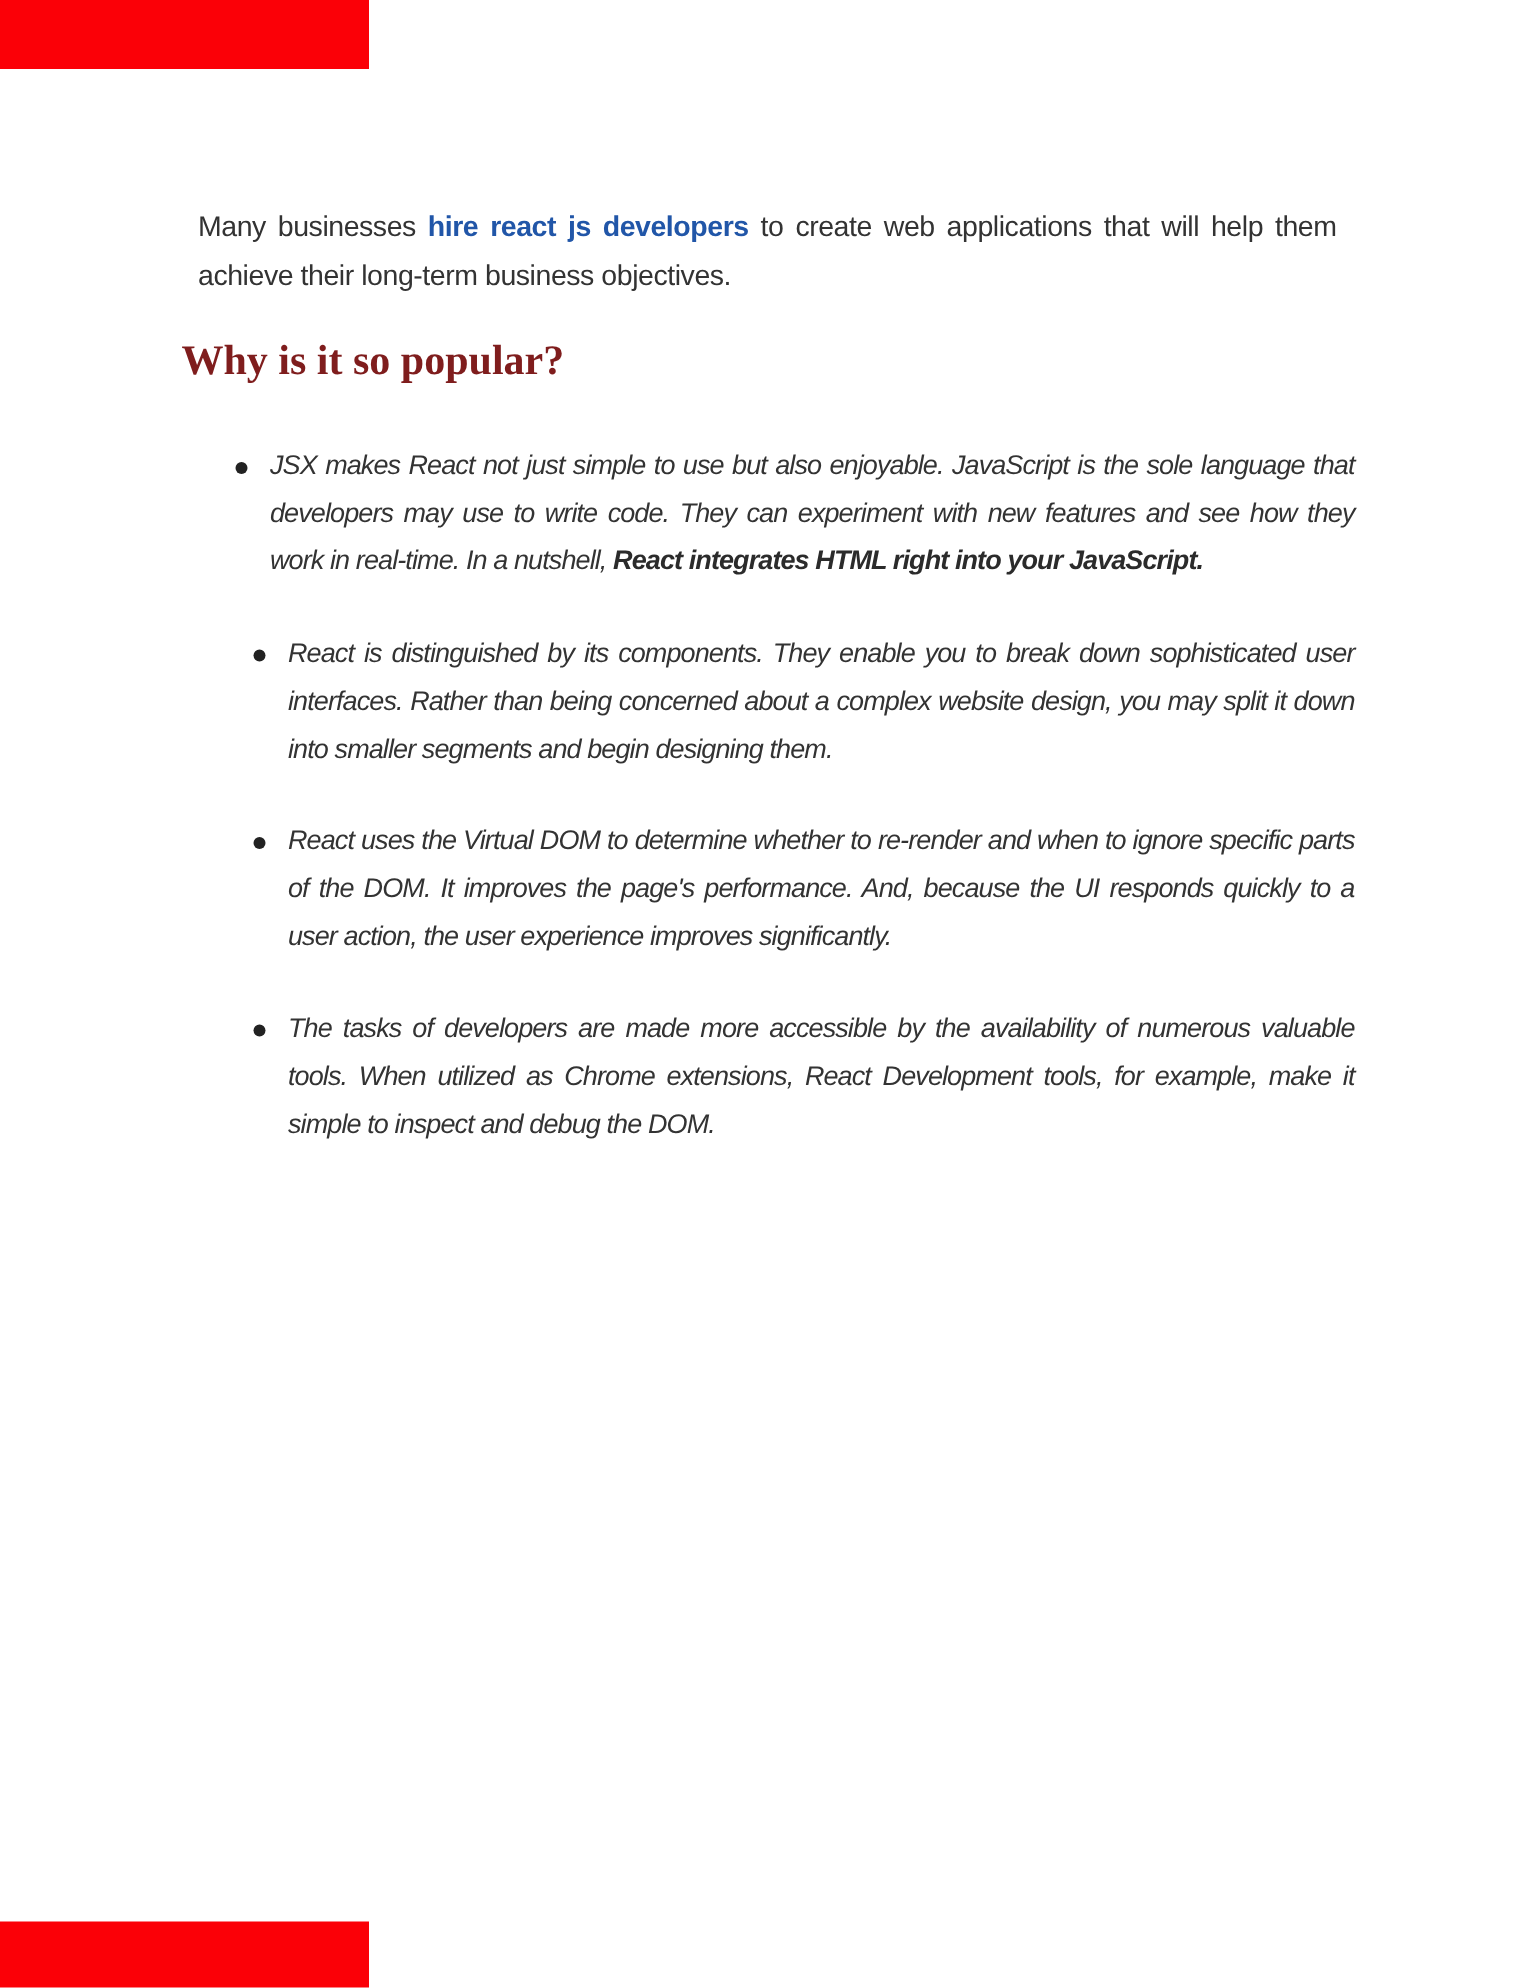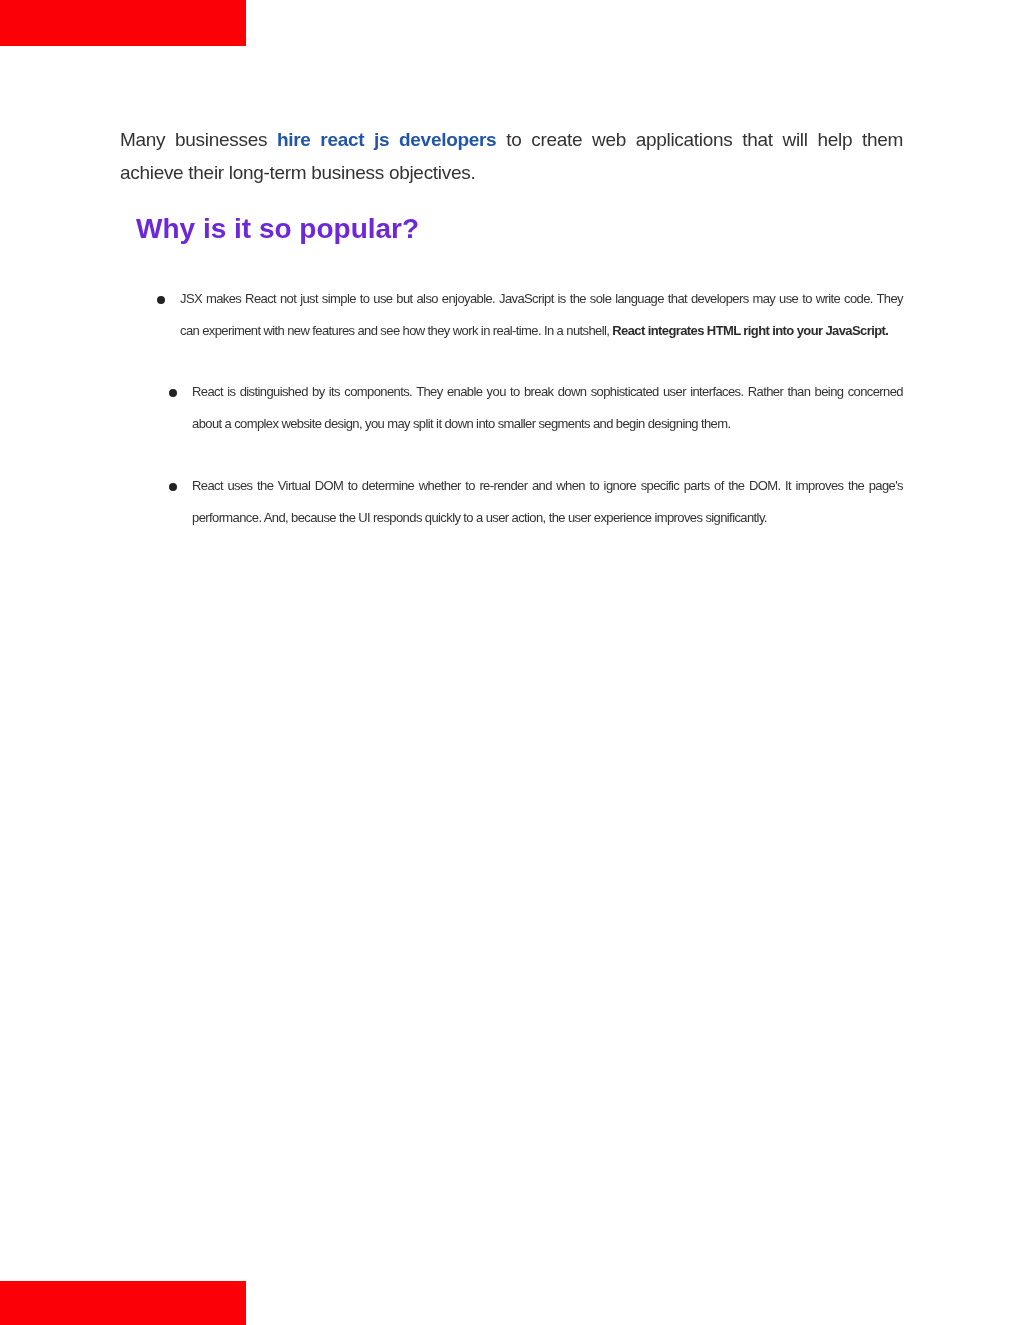--- a/index.html
+++ b/index.html
@@ -25,53 +25,55 @@
   .redaction.bottom { top: 1281px; height: 44px; }
 
   .content {
     position: absolute;
     left: 120px;
     top: 123px;
     width: 783px;
     color: #333333;
   }
   .intro {
-    margin: 0;
+    margin: 12px;
     font-size: 19px;
     line-height: 33px;
     letter-spacing: -0.3px;
     text-align: justify;
     color: #333333;
   }
   .intro a {
     color: #2156a8;
     font-weight: bold;
     text-decoration: none;
     cursor: pointer;
   }
   h2.heading {
-    margin: 22px 0 0 16px;
+    margin: 22px 0 0 1px;
     font-size: 28px;
     line-height: 36px;
     font-weight: bold;
-    color: #6d28d9;
+    color: #7f1d1d;
     letter-spacing: 0;
+    font-family: Liberation Serif, serif;
   }
   ul.benefits {
     list-style: none;
     margin: 36px 0 0 0;
     padding: 0 0 0 60px;
   }
   ul.benefits li {
     position: relative;
-    font-size: 13px;
+    font-size: 18px;
     line-height: 31.7px;
     letter-spacing: -0.6px;
     text-align: justify;
     color: #333333;
+    font-style: italic;
   }
   ul.benefits li + li {
     margin-top: 30px;
     margin-left: 12px;
   }
   ul.benefits li .bullet-dot {
     position: absolute;
     left: -23px;
     top: 13px;
     width: 8px;
@@ -92,17 +94,18 @@
 <div class="content">
 
   <p class="intro"><span>Many businesses </span><a href="#">hire react js developers</a><span> to create web applications that will help them achieve their long-term business objectives.</span></p>
 
   <h2 class="heading">Why is it so popular?</h2>
 
   <ul class="benefits">
     <li><span class="bullet-dot"></span><span>JSX makes React not just simple to use but also enjoyable. JavaScript is the sole language that developers may use to write code. They can experiment with new features and see how they work in real-time. In a nutshell, </span><b>React integrates HTML right into your JavaScript.</b></li>
     <li><span class="bullet-dot"></span><span>React is distinguished by its components. They enable you to break down sophisticated user interfaces. Rather than being concerned about a complex website design, you may split it down into smaller segments and begin designing them.</span><b></b></li>
     <li><span class="bullet-dot"></span><span>React uses the Virtual DOM to determine whether to re-render and when to ignore specific parts of the DOM. It improves the page's performance. And, because the UI responds quickly to a user action, the user experience improves significantly.</span><b></b></li>
+    <li><span class="bullet-dot"></span><span>The tasks of developers are made more accessible by the availability of numerous valuable tools. When utilized as Chrome extensions, React Development tools, for example, make it simple to inspect and debug the DOM.</span><b></b></li>
   </ul>
 
 </div>
 
 <div class="redaction bottom"></div>
 
 </body></html>

